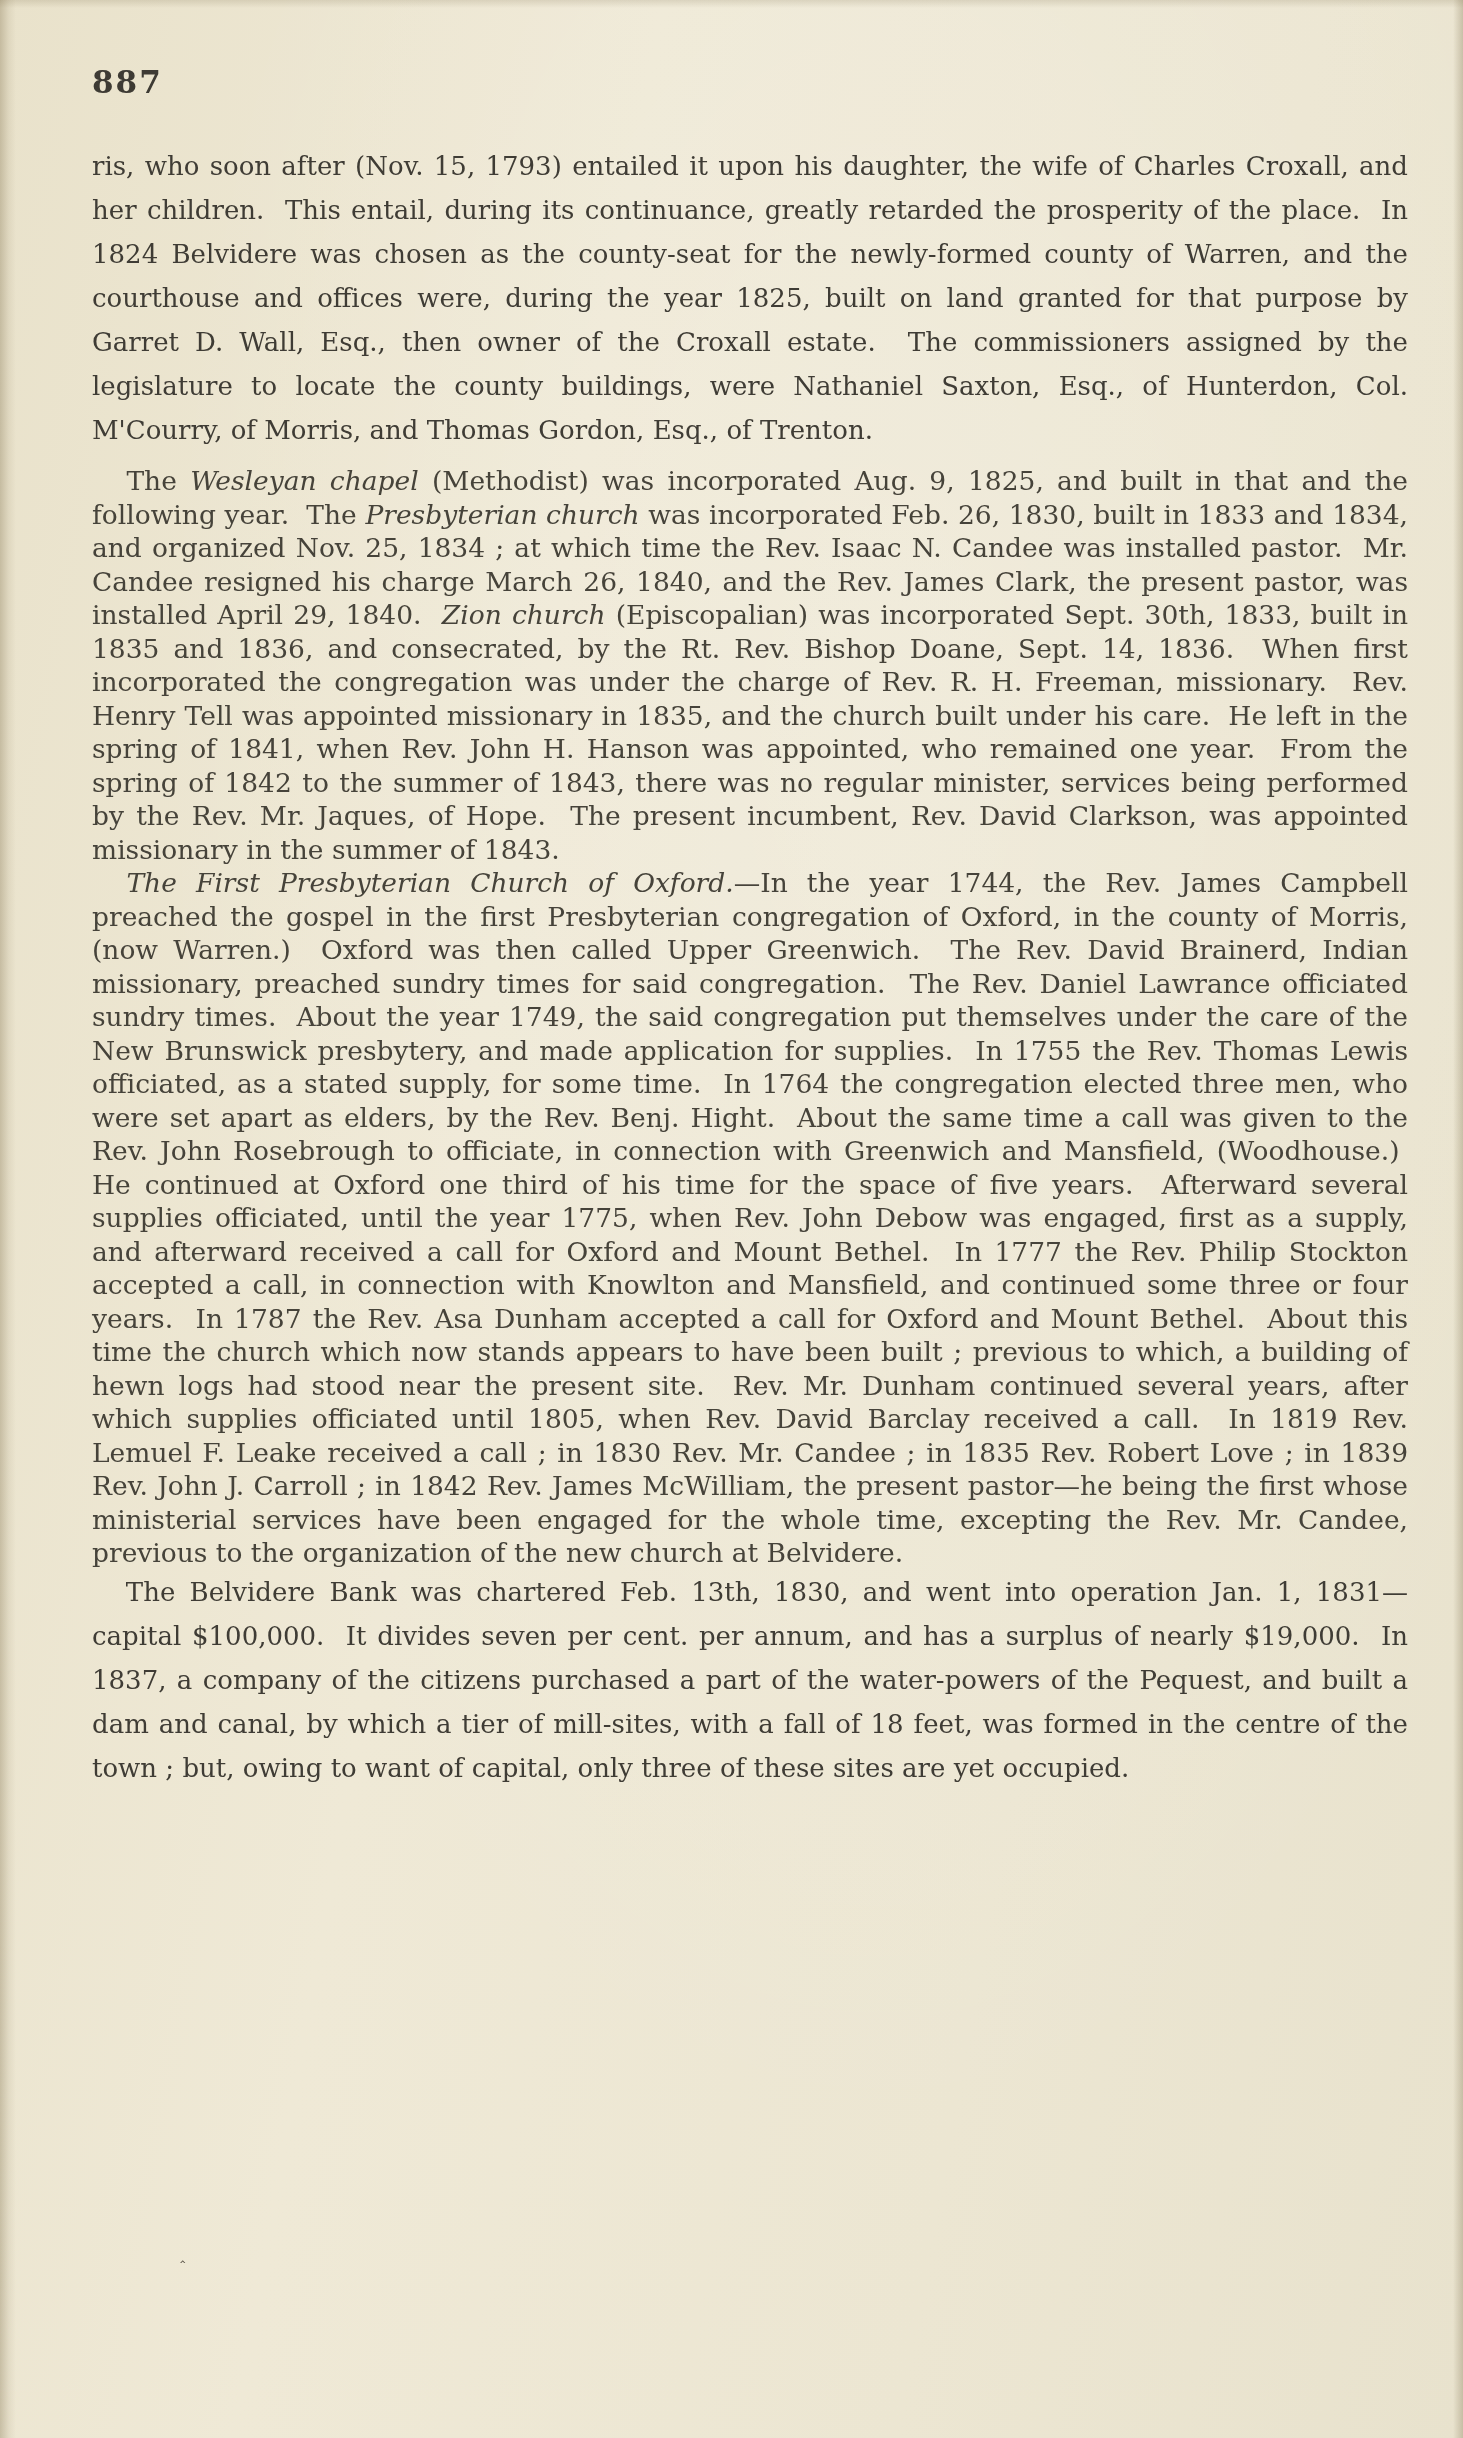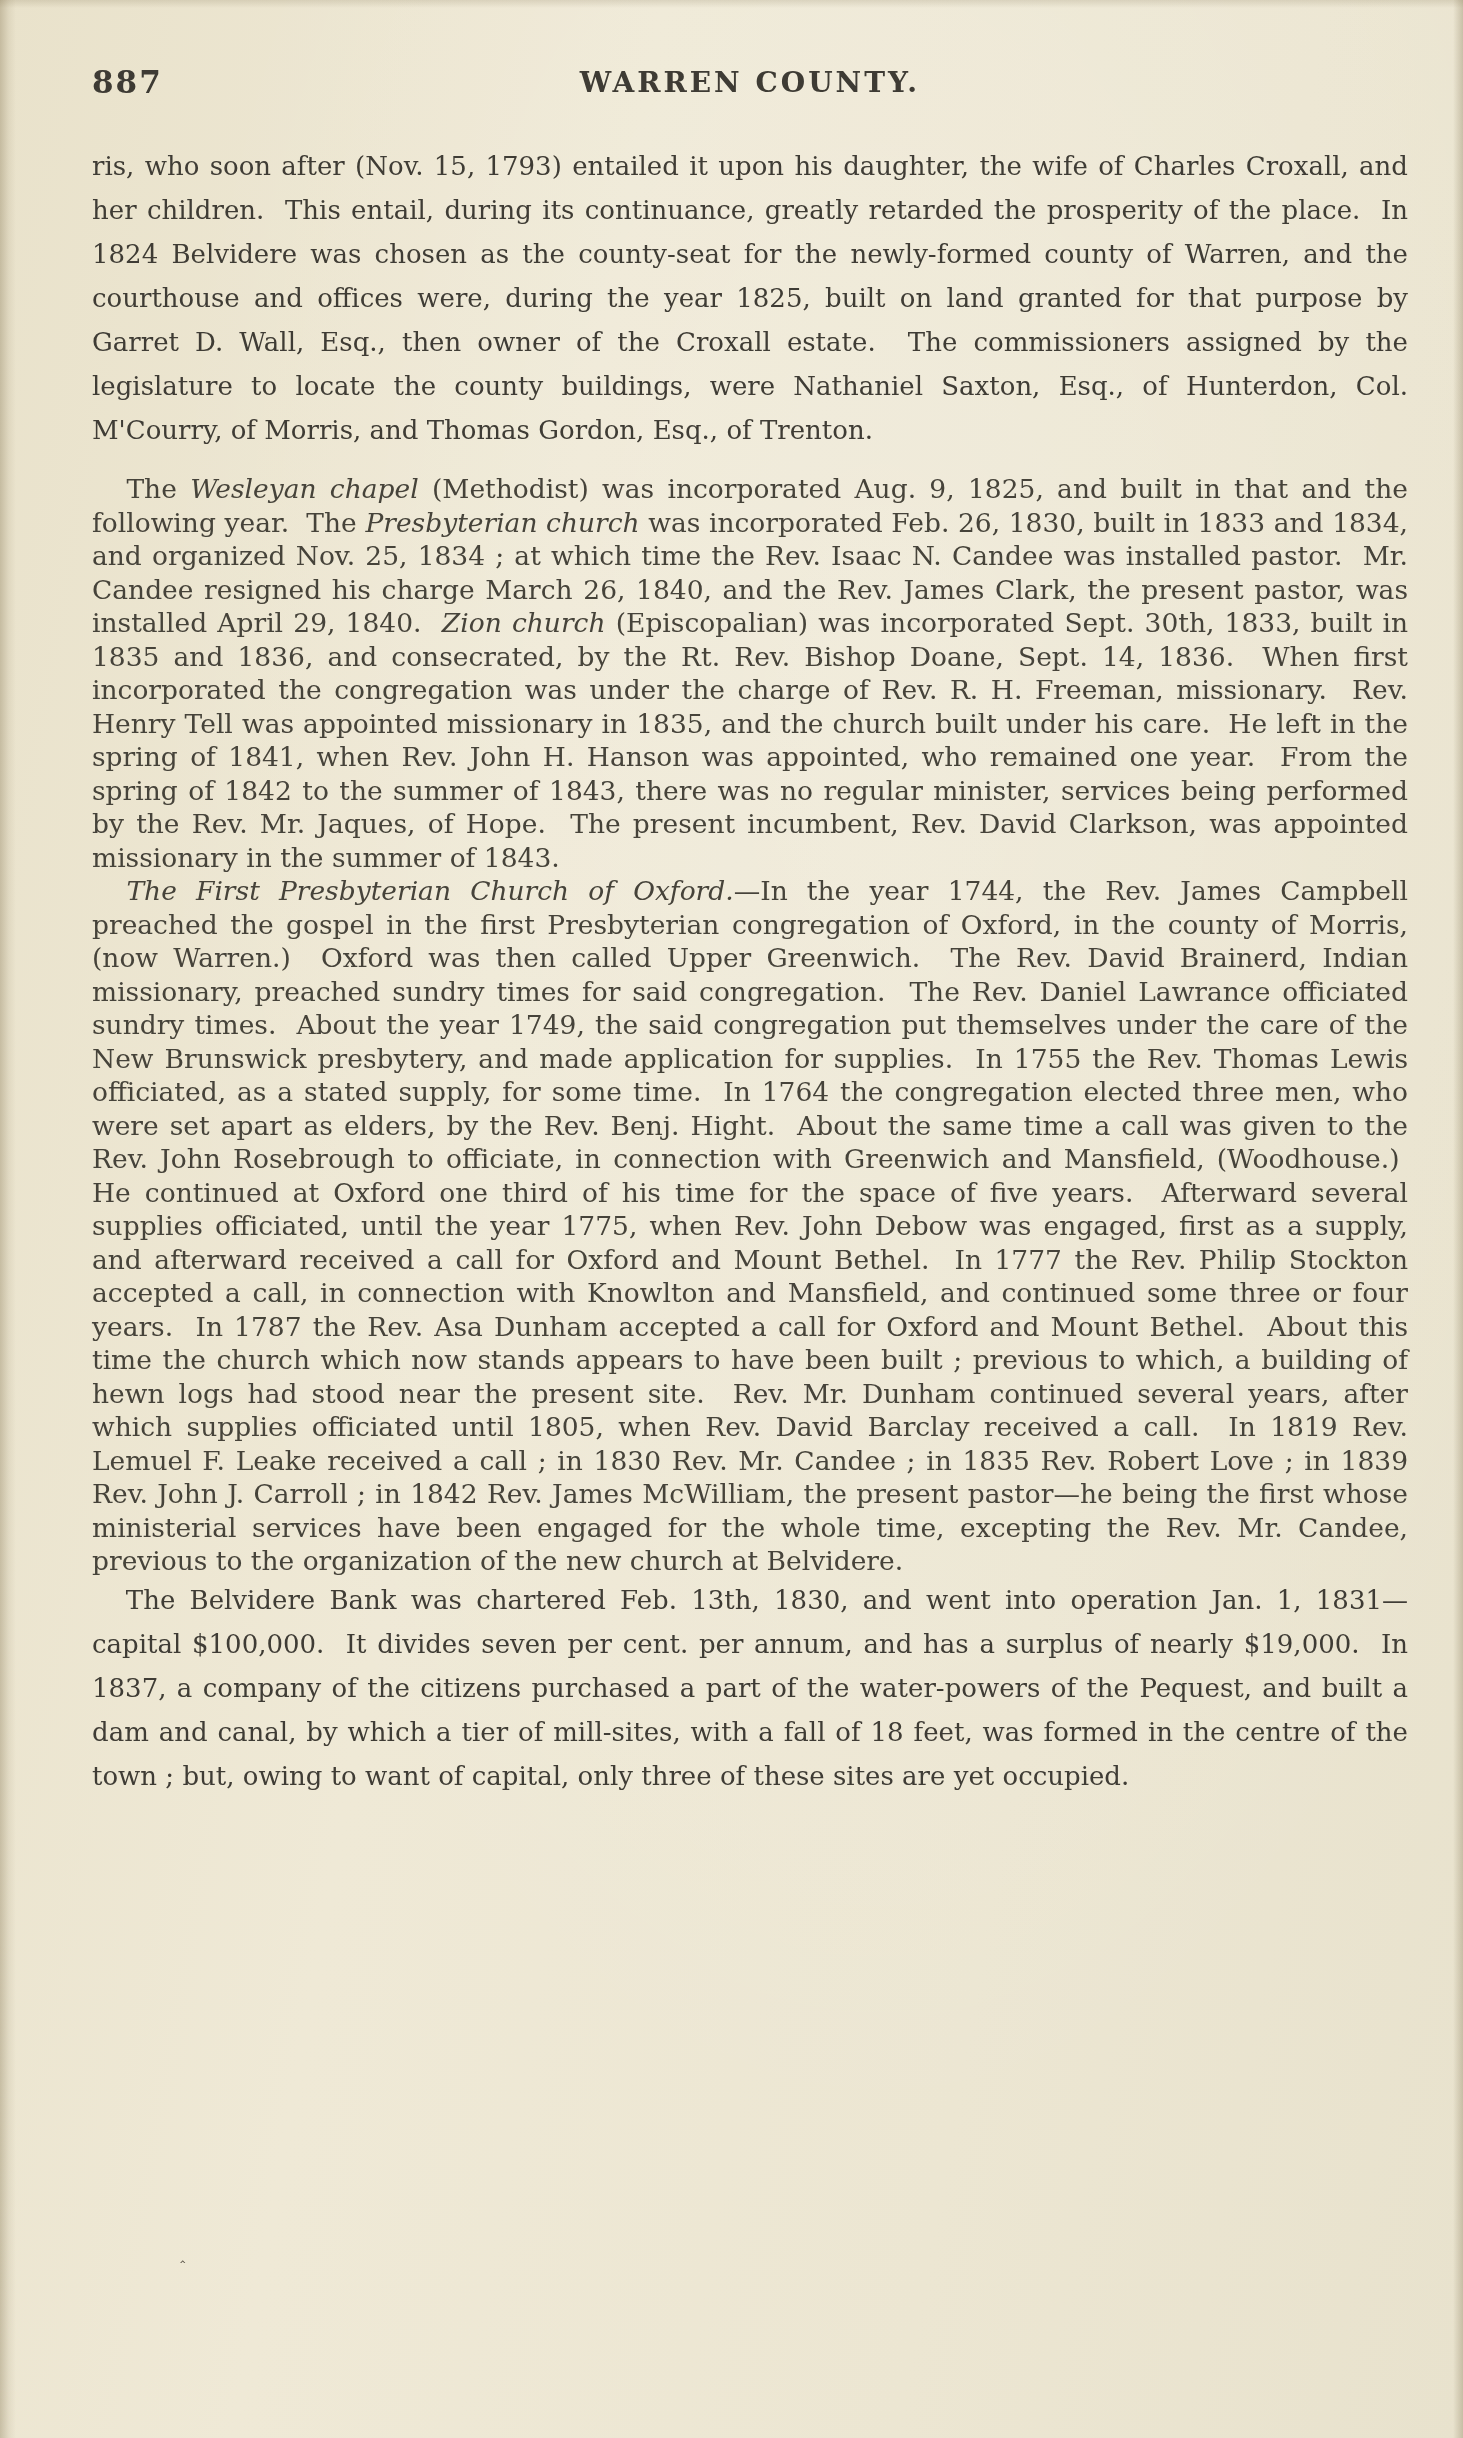--- a/index.html
+++ b/index.html
@@ -42,40 +42,39 @@
   }
   .running-title {
     position: absolute; left: 0; right: 0; top: 2px; text-align: center;
     font-size: 28px; font-weight: bold; letter-spacing: 3px; color: #3e3b34;
   }
   .text-block { margin-top: 40px; }
   p.para { margin: 0; text-align: justify; text-justify: inter-word; }
   p.para.large { font-size: 26px; line-height: 44px; color: #3f3c35; }
   p.para.small { font-size: 26.5px; line-height: 33.5px; color: #46433a; }
   p.para.indent { text-indent: 1.3em; }
-  p.para.gap-sm { margin-top: 20px; }
+  p.para.gap-sm { margin-top: 12px; }
   p.para.gap-md { margin-top: 18px; }
   .it { font-style: italic; }
   .printers-mark {
     position: absolute; left: 180px; top: 2246px;
     font-size: 16px; color: #5c564a; transform: scaleY(0.8);
   }
 </style>
 </head>
 <body>
 
 <div class="page">
   <div class="edge-left"></div>
   <div class="edge-right"></div>
   <div class="edge-top"></div>
 
   <div class="sheet">
     <div class="header">
       <span class="page-num">887</span>
-      <span class="running-title">WARREN COUNTY.</span>
     </div>
     <div class="text-block">
         <p class="para large"><span>ris, who soon after (Nov. 15, 1793) entailed it upon his daughter, the wife of Charles Croxall, and her children.&nbsp; This entail, during its continuance, greatly retarded the prosperity of the place.&nbsp; In 1824 Belvidere was chosen as the county-seat for the newly-formed county of Warren, and the courthouse and offices were, during the year 1825, built on land granted for that purpose by Garret D. Wall, Esq., then owner of the Croxall estate.&nbsp; The commissioners assigned by the legislature to locate the county buildings, were Nathaniel Saxton, Esq., of Hunterdon, Col. M'Courry, of Morris, and Thomas Gordon, Esq., of Trenton.</span></p>
         <p class="para small indent gap-sm"><span>The </span><span class="it">Wesleyan chapel</span><span> (Methodist) was incorporated Aug. 9, 1825, and built in that and the following year.&nbsp; The </span><span class="it">Presbyterian church</span><span> was incorporated Feb. 26, 1830, built in 1833 and 1834, and organized Nov. 25, 1834 ; at which time the Rev. Isaac N. Candee was installed pastor.&nbsp; Mr. Candee resigned his charge March 26, 1840, and the Rev. James Clark, the present pastor, was installed April 29, 1840.&nbsp; </span><span class="it">Zion church</span><span> (Episcopalian) was incorporated Sept. 30th, 1833, built in 1835 and 1836, and consecrated, by the Rt. Rev. Bishop Doane, Sept. 14, 1836.&nbsp; When first incorporated the congregation was under the charge of Rev. R. H. Freeman, missionary.&nbsp; Rev. Henry Tell was appointed missionary in 1835, and the church built under his care.&nbsp; He left in the spring of 1841, when Rev. John H. Hanson was appointed, who remained one year.&nbsp; From the spring of 1842 to the summer of 1843, there was no regular minister, services being performed by the Rev. Mr. Jaques, of Hope.&nbsp; The present incumbent, Rev. David Clarkson, was appointed missionary in the summer of 1843.</span></p>
         <p class="para small indent"><span class="it">The First Presbyterian Church of Oxford.</span><span>—In the year 1744, the Rev. James Campbell preached the gospel in the first Presbyterian congregation of Oxford, in the county of Morris, (now Warren.)&nbsp; Oxford was then called Upper Greenwich.&nbsp; The Rev. David Brainerd, Indian missionary, preached sundry times for said congregation.&nbsp; The Rev. Daniel Lawrance officiated sundry times.&nbsp; About the year 1749, the said congregation put themselves under the care of the New Brunswick presbytery, and made application for supplies.&nbsp; In 1755 the Rev. Thomas Lewis officiated, as a stated supply, for some time.&nbsp; In 1764 the congregation elected three men, who were set apart as elders, by the Rev. Benj. Hight.&nbsp; About the same time a call was given to the Rev. John Rosebrough to officiate, in connection with Greenwich and Mansfield, (Woodhouse.)&nbsp; He continued at Oxford one third of his time for the space of five years.&nbsp; Afterward several supplies officiated, until the year 1775, when Rev. John Debow was engaged, first as a supply, and afterward received a call for Oxford and Mount Bethel.&nbsp; In 1777 the Rev. Philip Stockton accepted a call, in connection with Knowlton and Mansfield, and continued some three or four years.&nbsp; In 1787 the Rev. Asa Dunham accepted a call for Oxford and Mount Bethel.&nbsp; About this time the church which now stands appears to have been built ; previous to which, a building of hewn logs had stood near the present site.&nbsp; Rev. Mr. Dunham continued several years, after which supplies officiated until 1805, when Rev. David Barclay received a call.&nbsp; In 1819 Rev. Lemuel F. Leake received a call ; in 1830 Rev. Mr. Candee ; in 1835 Rev. Robert Love ; in 1839 Rev. John J. Carroll ; in 1842 Rev. James McWilliam, the present pastor—he being the first whose ministerial services have been engaged for the whole time, excepting the Rev. Mr. Candee, previous to the organization of the new church at Belvidere.</span></p>
         <p class="para large indent"><span>The Belvidere Bank was chartered Feb. 13th, 1830, and went into operation Jan. 1, 1831—capital $100,000.&nbsp; It divides seven per cent. per annum, and has a surplus of nearly $19,000.&nbsp; In 1837, a company of the citizens purchased a part of the water-powers of the Pequest, and built a dam and canal, by which a tier of mill-sites, with a fall of 18 feet, was formed in the centre of the town ; but, owing to want of capital, only three of these sites are yet occupied.</span></p>
       </div>
   </div>
 
   <span class="printers-mark">‸</span>

